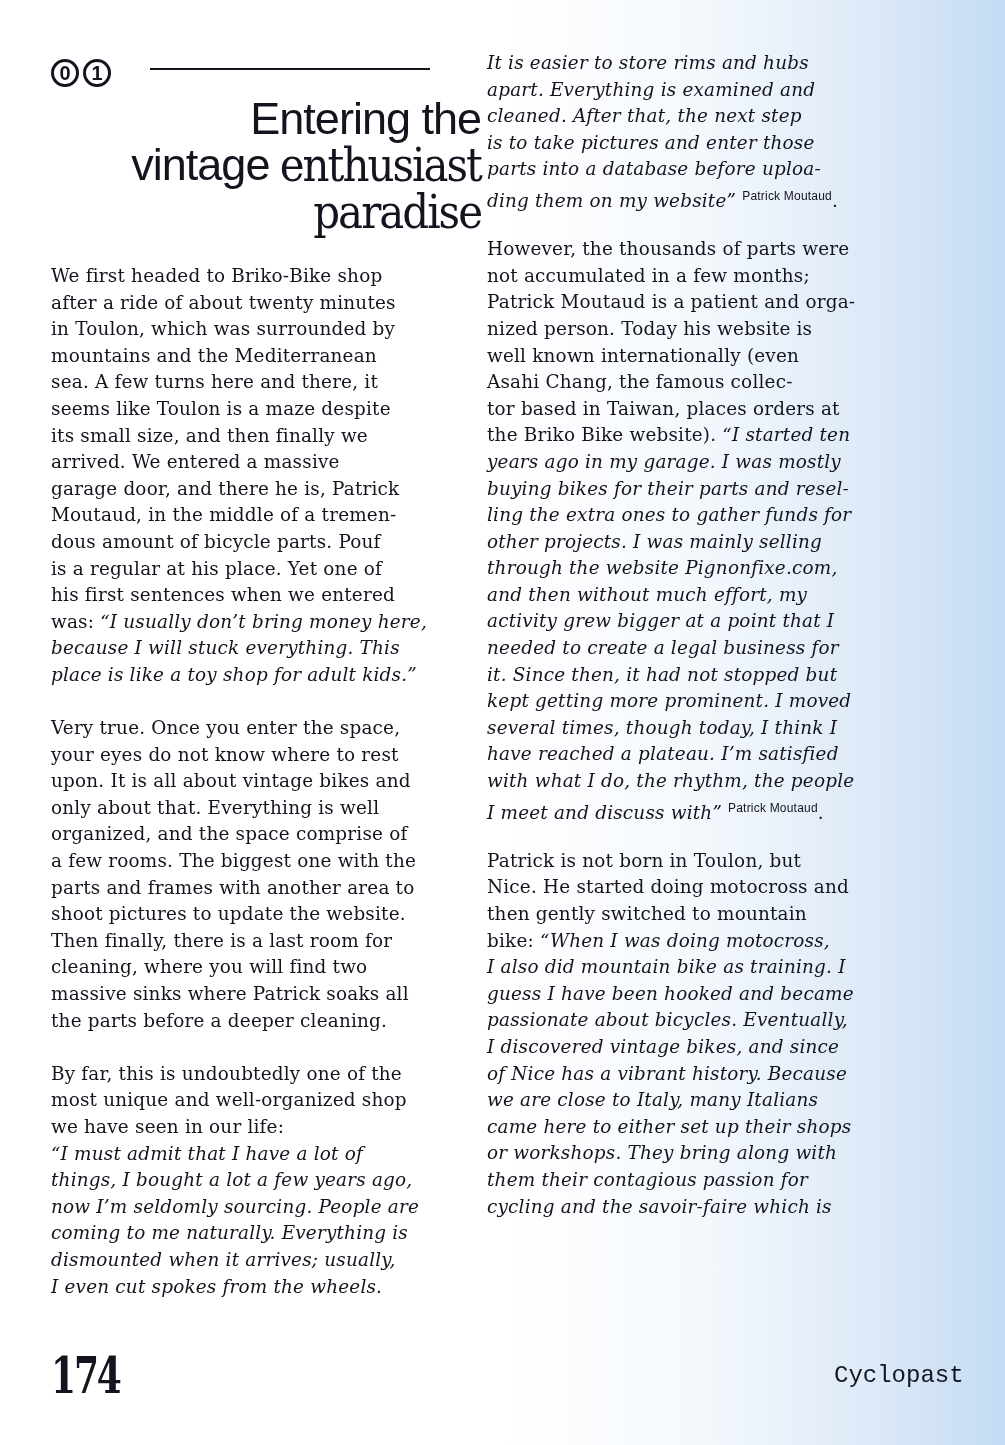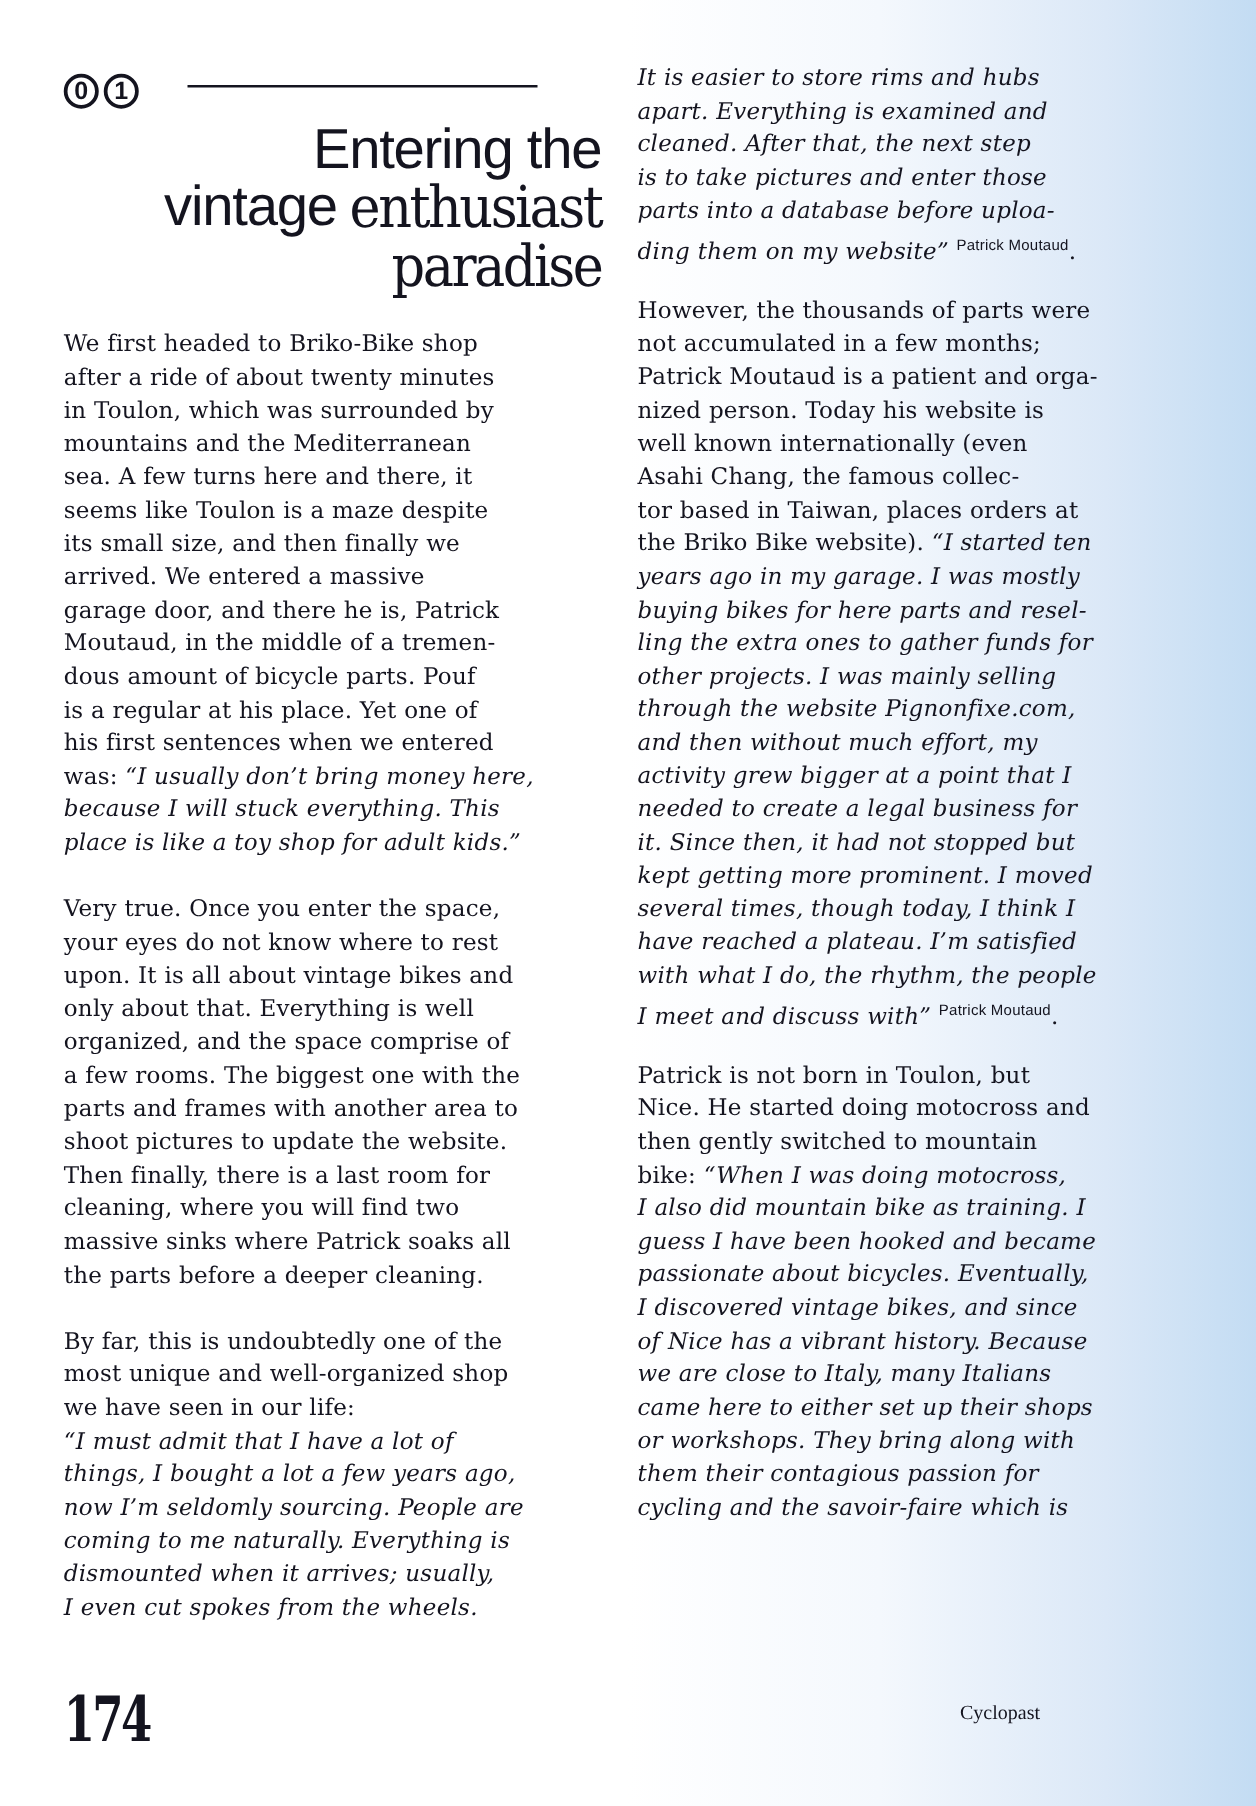--- a/index.html
+++ b/index.html
@@ -34,30 +34,30 @@
   }
   .body .line { display: block; height: 26.6px; }
   .body em { font-style: italic; }
   .gap { display: block; height: 26.6px; }
   .attrib {
     font-family: "Liberation Sans", sans-serif; font-style: normal; font-size: 12px;
     vertical-align: 7px; letter-spacing: 0.2px;
   }
 
   .left-body { position: absolute; top: 263px; left: 51px; }
-  .right-body { position: absolute; top: 50px; left: 510px; }
+  .right-body { position: absolute; top: 50px; left: 487px; }
 
   .page-number {
     position: absolute; left: 51px; top: 1346px;
     font-family: "DejaVu Serif", serif; font-size: 50px; font-weight: 700;
     transform: scaleX(0.72); transform-origin: left; letter-spacing: -3px;
   }
   .magazine-name {
-    position: absolute; left: 768px; top: 1362px;
-    font-family: Liberation Serif, serif; font-size: 16px;
+    position: absolute; left: 834px; top: 1362px;
+    font-family: Liberation Mono, monospace; font-size: 24px;
   }
 </style>
 </head>
 <body>
 
 <div class="section-num">
   <span class="circle-digit">0</span>
   <span class="circle-digit">1</span>
 </div>
 <div class="rule"></div>
@@ -120,21 +120,21 @@
     <span class="gap"></span>
     <span class="line"><span>However, the thousands of parts were</span></span>
     <span class="line"><span>not accumulated in a few months;</span></span>
     <span class="line"><span>Patrick Moutaud is a patient and orga-</span></span>
     <span class="line"><span>nized person. Today his website is</span></span>
     <span class="line"><span>well known internationally (even</span></span>
     <span class="line"><span>Asahi Chang, the famous collec-</span></span>
     <span class="line"><span>tor based in Taiwan, places orders at</span></span>
     <span class="line"><span>the Briko Bike website). </span><em>“I started ten</em></span>
     <span class="line"><em>years ago in my garage. I was mostly</em></span>
-    <span class="line"><em>buying bikes for here parts and resel-</em></span>
+    <span class="line"><em>buying bikes for their parts and resel-</em></span>
     <span class="line"><em>ling the extra ones to gather funds for</em></span>
     <span class="line"><em>other projects. I was mainly selling</em></span>
     <span class="line"><em>through the website Pignonfixe.com,</em></span>
     <span class="line"><em>and then without much effort, my</em></span>
     <span class="line"><em>activity grew bigger at a point that I</em></span>
     <span class="line"><em>needed to create a legal business for</em></span>
     <span class="line"><em>it. Since then, it had not stopped but</em></span>
     <span class="line"><em>kept getting more prominent. I moved</em></span>
     <span class="line"><em>several times, though today, I think I</em></span>
     <span class="line"><em>have reached a plateau. I’m satisfied</em></span>

